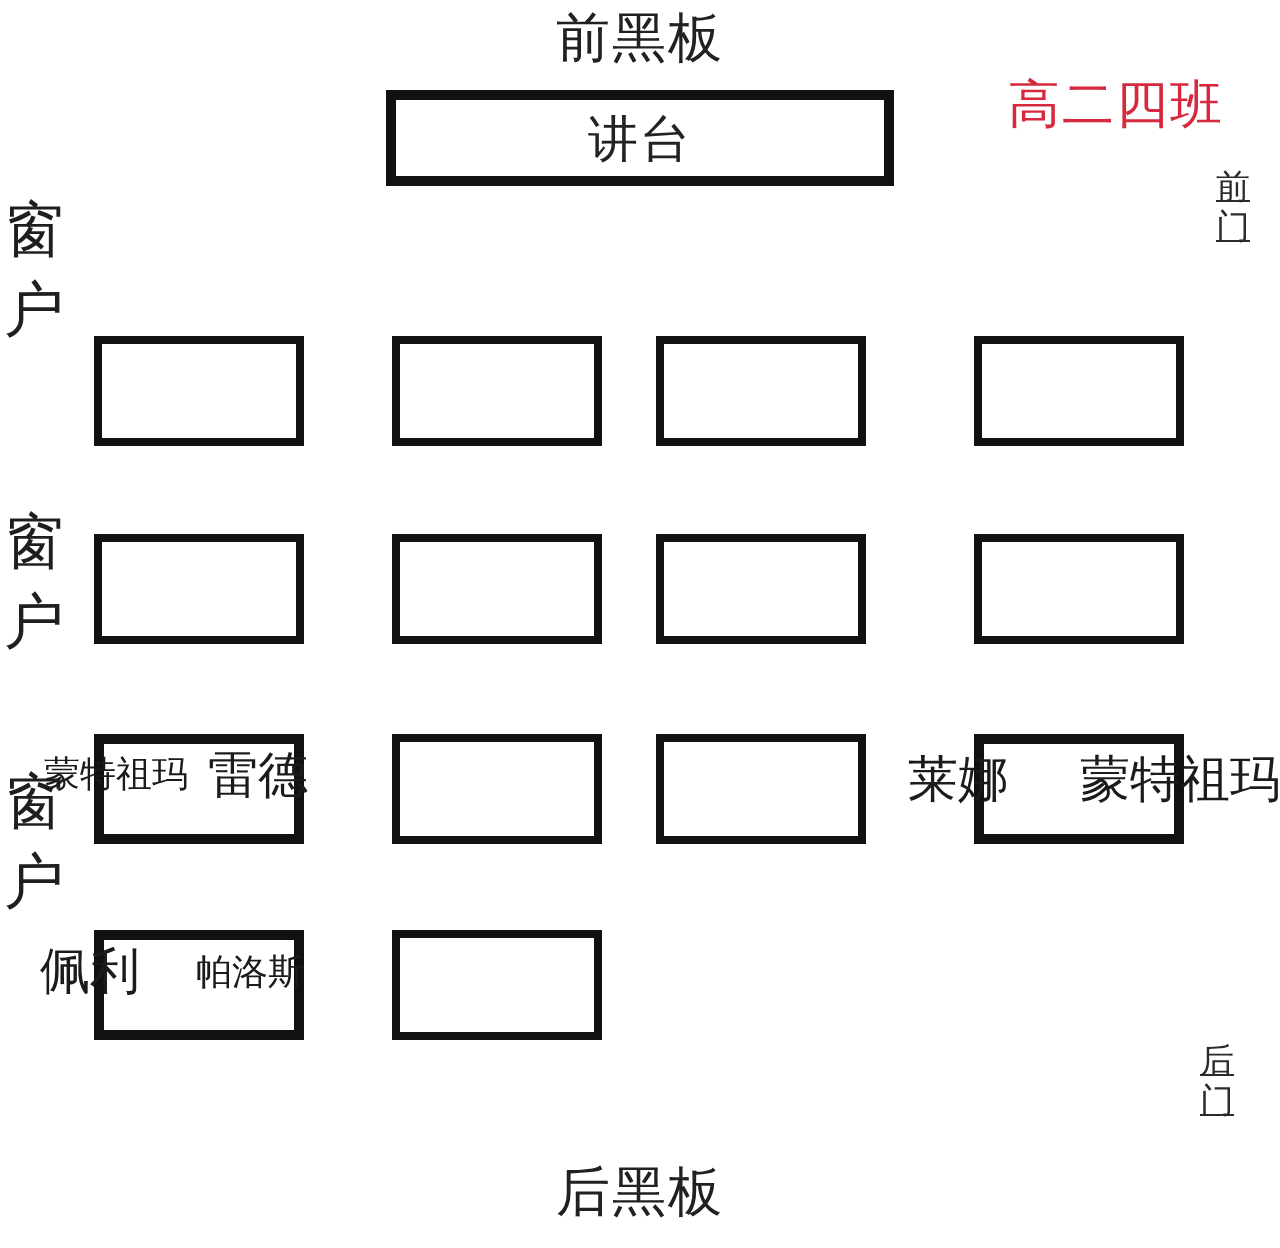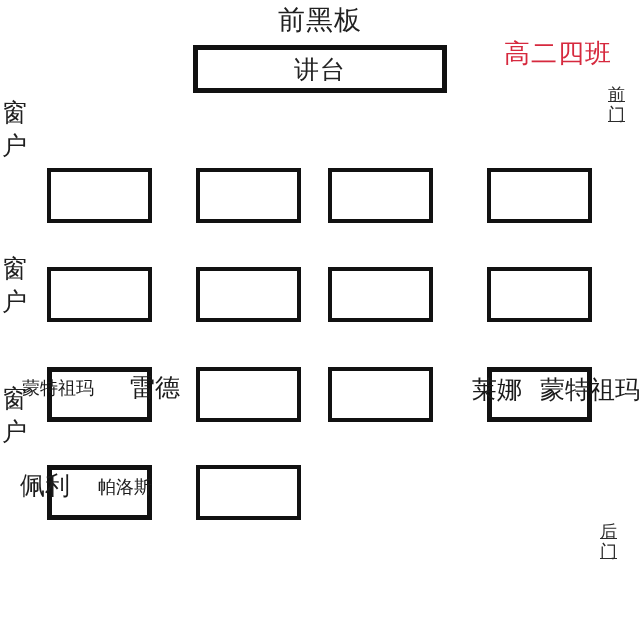--- a/index.html
+++ b/index.html
@@ -68,21 +68,21 @@
     text-align: center;
     word-break: break-all;
     white-space: normal;
     text-decoration: underline;
   }
   #front-door { left: 607px; top: 85px; }
   #back-door  { left: 599px; top: 522px; }
 
   
   .window-label {
-    font-size: 25px;
+    font-size: 30px;
     line-height: 1.32;
     color: #1f1f1f;
     width: 28px;
     text-align: left;
     word-break: break-all;
     white-space: normal;
   }
   #window-1 { left: 2px; top: 96px; }
   #window-2 { left: 2px; top: 252px; }
   #window-3 { left: 2px; top: 382px; }
@@ -138,21 +138,22 @@
       <div class="abs desk" style="left: 487px; top: 267px; width: 105px; height: 55px;"></div>
       <div class="abs desk occupied" style="left: 47px; top: 367px; width: 105px; height: 55px;"></div>
       <div class="abs desk" style="left: 196px; top: 367px; width: 105px; height: 55px;"></div>
       <div class="abs desk" style="left: 328px; top: 367px; width: 105px; height: 55px;"></div>
       <div class="abs desk occupied" style="left: 487px; top: 367px; width: 105px; height: 55px;"></div>
       <div class="abs desk occupied" style="left: 47px; top: 465px; width: 105px; height: 55px;"></div>
       <div class="abs desk" style="left: 196px; top: 465px; width: 105px; height: 55px;"></div>
     </div>
   <div id="name-layer">
       <div class="abs student-name name-sm" style="left: 22px; top: 379px;">蒙特祖玛</div>
-      <div class="abs student-name name-lg" style="left: 130px; top: 375px;">雷德</div>
-      <div class="abs student-name name-lg" style="left: 472px; top: 377px;">莱娜</div>
+      <div class="abs student-name name-lg" style="left: 104px; top: 375px;">雷德</div>
+      <div class="abs student-name name-lg" style="left: 454px; top: 377px;">莱娜</div>
       <div class="abs student-name name-lg" style="left: 540px; top: 377px;">蒙特祖玛</div>
       <div class="abs student-name name-lg" style="left: 20px; top: 473px;">佩利</div>
       <div class="abs student-name name-sm" style="left: 98px; top: 478px;">帕洛斯</div>
     </div>
 
+  <div class="abs board-label" id="back-board">后黑板</div>
 
 </div>
 
 </body></html>

